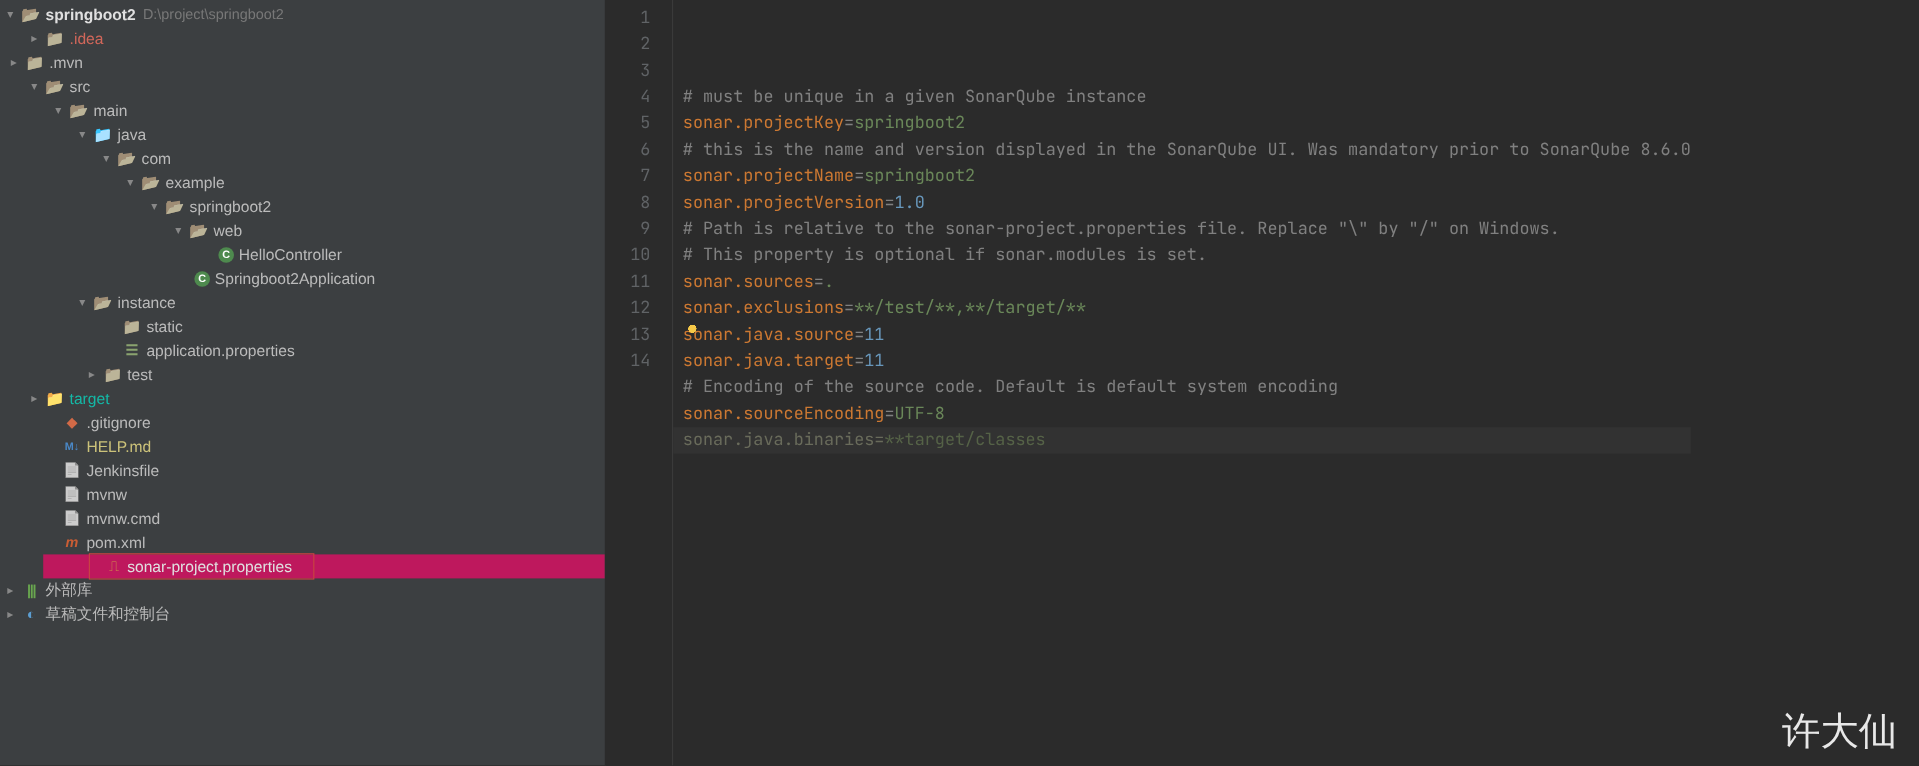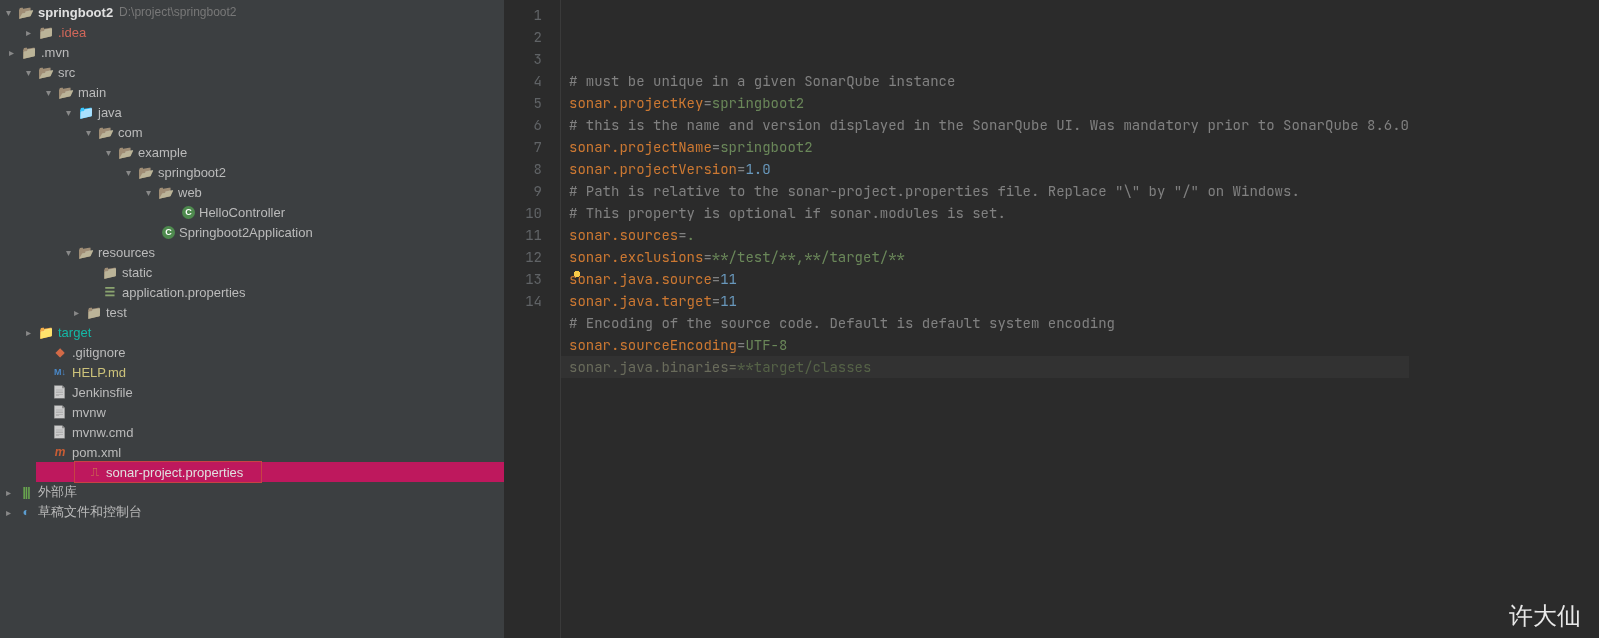--- a/index.html
+++ b/index.html
@@ -128,21 +128,21 @@
   top: 268px;
   width: 12px;
   height: 12px;
   background: radial-gradient(circle, #f7c948 40%, transparent 41%);
   border-radius: 50%;
 }
 .watermark {
   position: absolute;
   right: 18px;
   bottom: 6px;
-  font-size: 24px;
+  font-size: 32px;
   color: #e8e8e8;
   font-family: Liberation Serif, serif;
   pointer-events: none;
 }
 </style>
 </head>
 <body>
 
 <div class="sidebar">
   <div class="tree-row" style="padding-left:6px">
@@ -202,21 +202,21 @@
     <span class="label">HelloController</span>
   </div>
   <div class="tree-row" style="padding-left:150px">
     <span class="arrow none"></span>
     <span class="icon icon-class"></span>
     <span class="label">Springboot2Application</span>
   </div>
   <div class="tree-row" style="padding-left:66px">
     <span class="arrow down"></span>
     <span class="icon icon-folder-open"></span>
-    <span class="label">resources</span>
+    <span class="label">instance</span>
   </div>
   <div class="tree-row" style="padding-left:90px">
     <span class="arrow none"></span>
     <span class="icon icon-folder"></span>
     <span class="label">static</span>
   </div>
   <div class="tree-row" style="padding-left:90px">
     <span class="arrow none"></span>
     <span class="icon icon-props"></span>
     <span class="label">application.properties</span>

